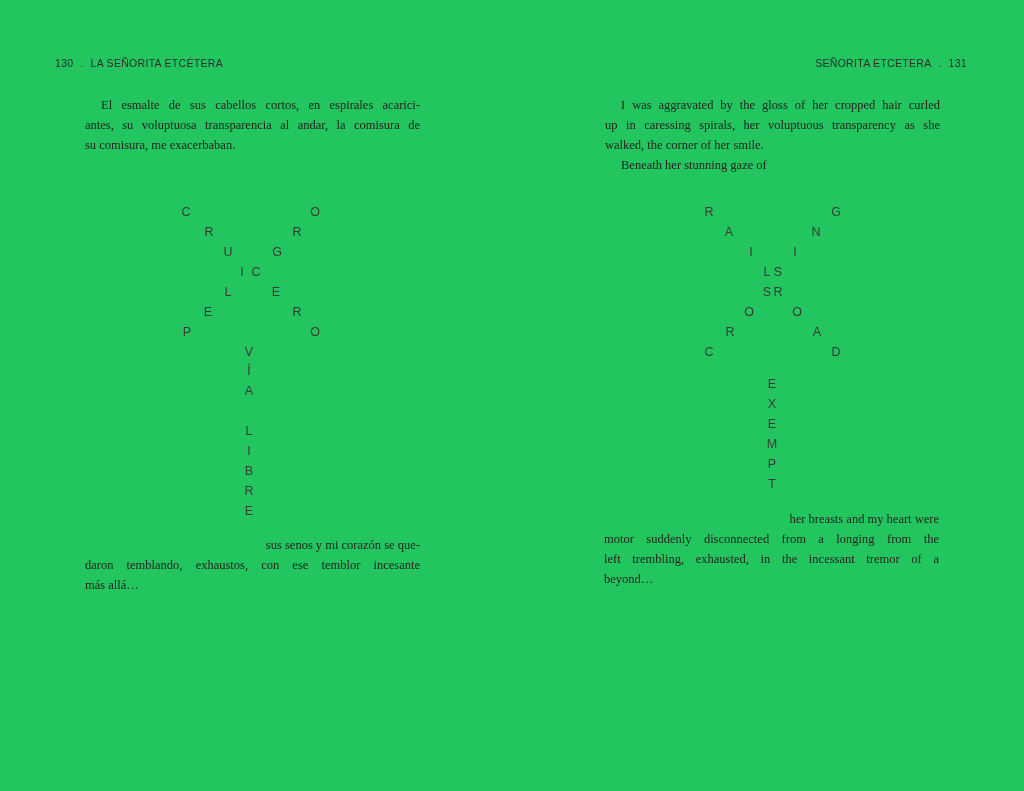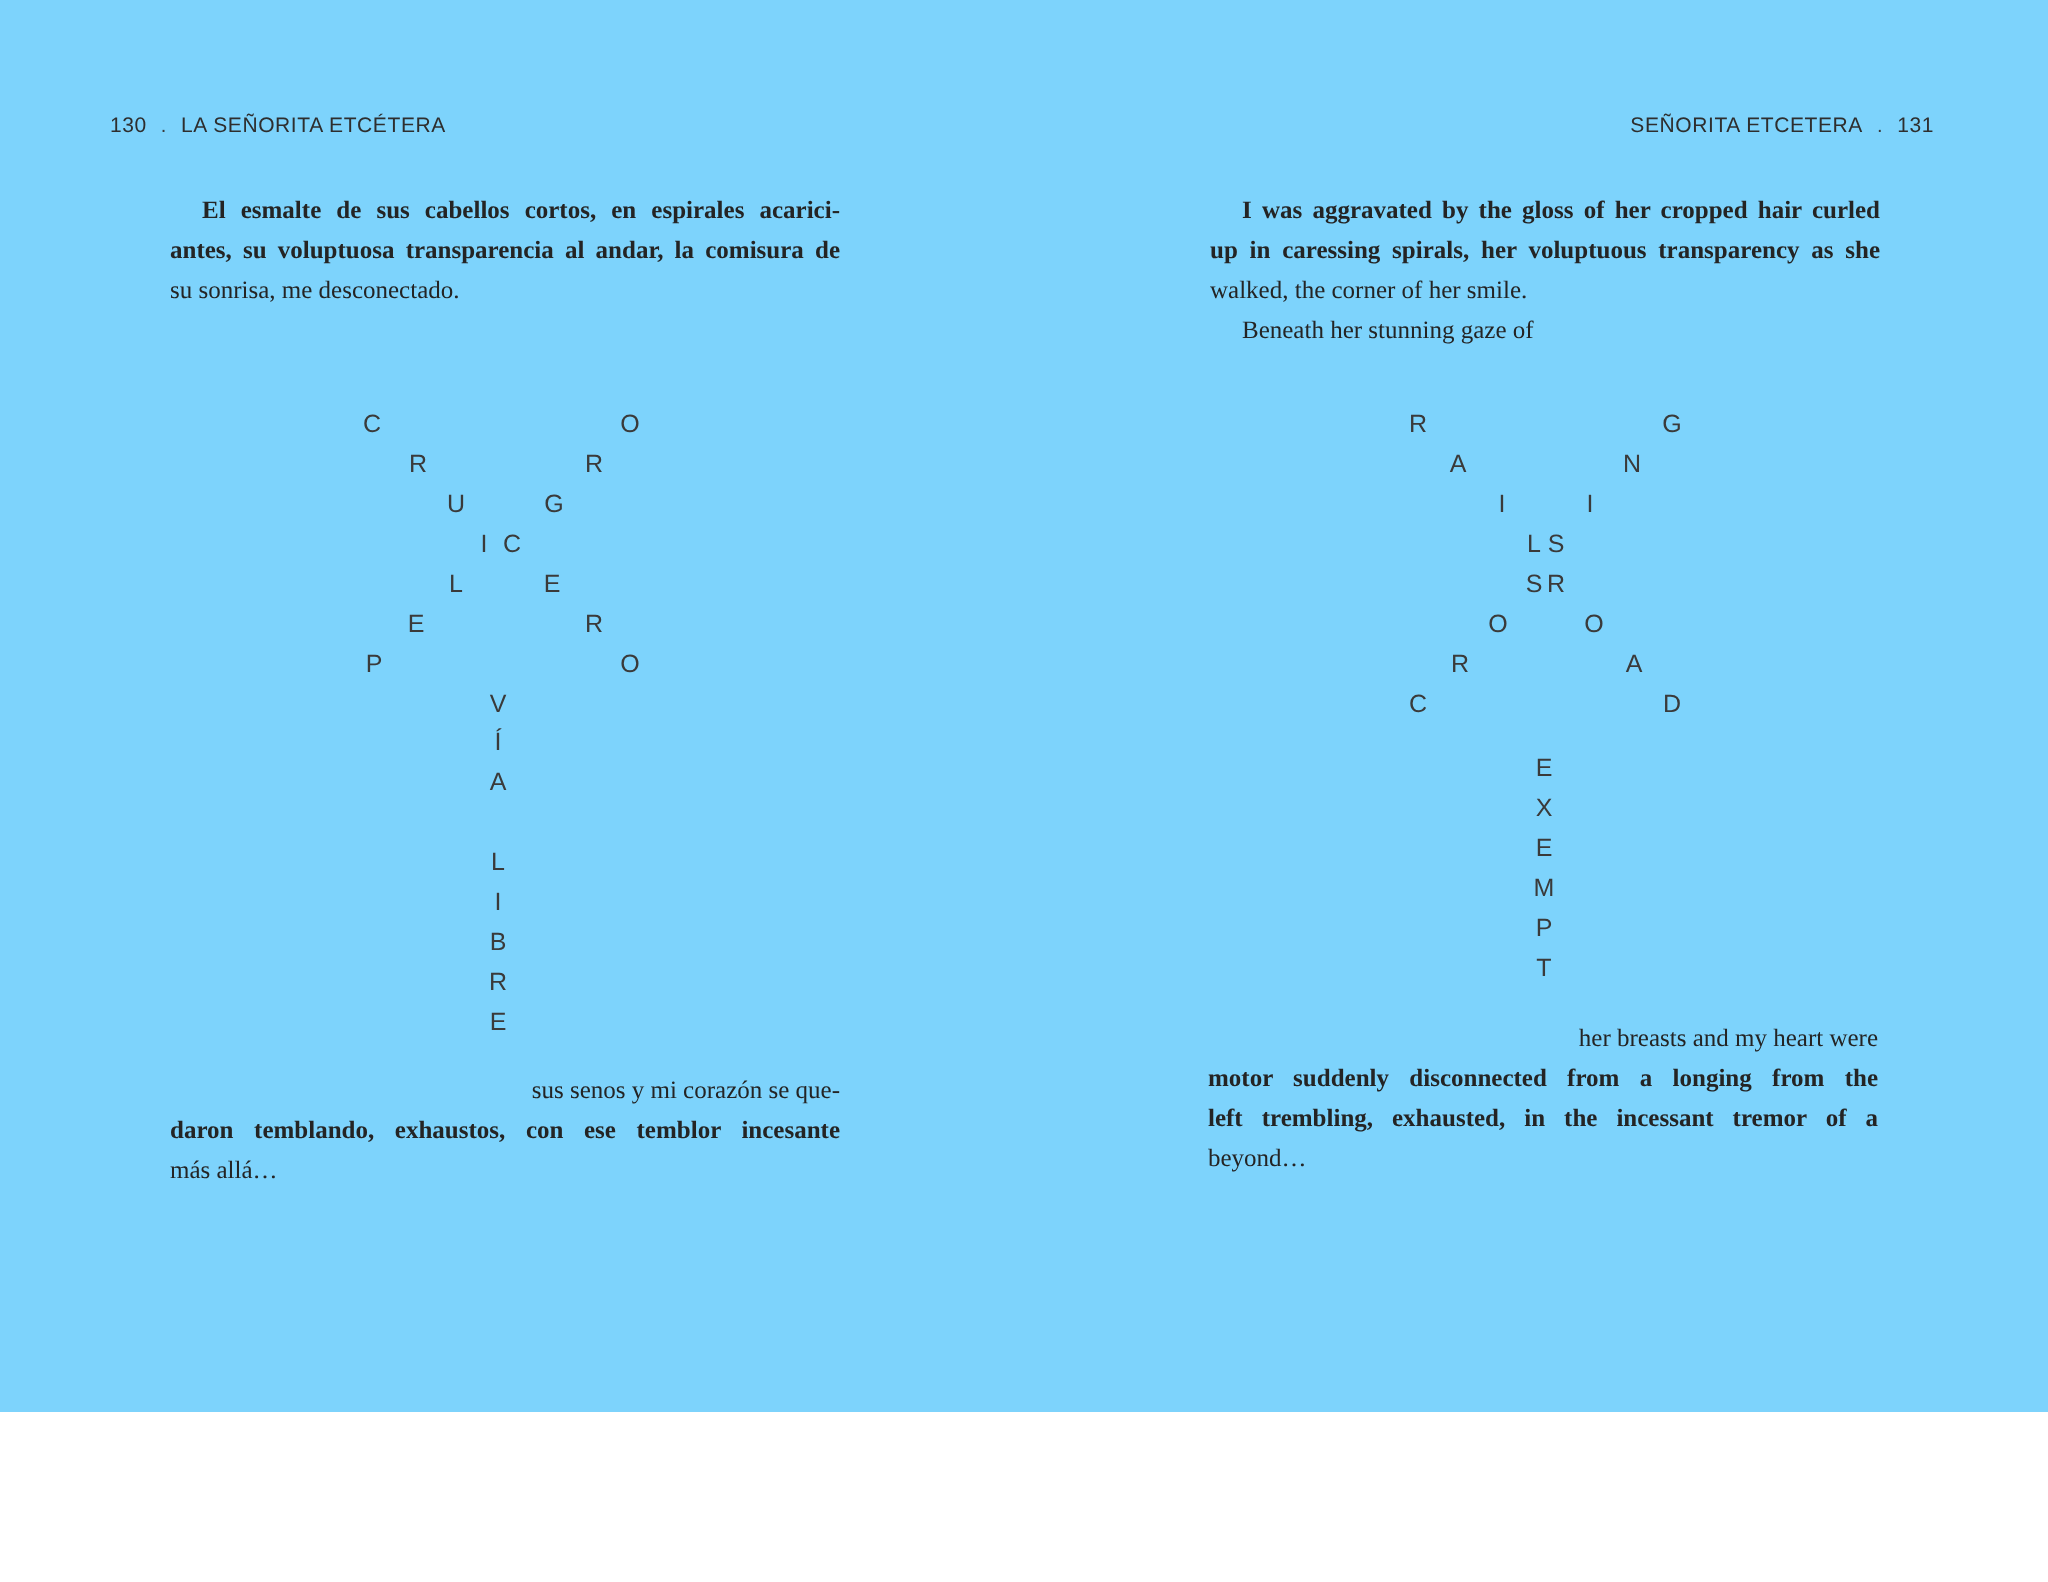--- a/index.html
+++ b/index.html
@@ -3,22 +3,22 @@
 <meta charset="utf-8">
 <style>
   html, body {
     margin: 0;
     padding: 0;
     background: #ffffff;
   }
   .spread {
     position: relative;
     width: 1024px;
-    height: 706px;
-    background: #7dd3fc;
+    height: 791px;
+    background: #22c55e;
     overflow: hidden;
     font-family: "Liberation Serif", serif;
     color: #262626;
   }
   .page-header {
     position: absolute;
     top: 56px;
     display: flex;
     align-items: baseline;
     gap: 7px;
@@ -37,21 +37,21 @@
     position: absolute;
     width: 335px;
     font-size: 12.5px;
     line-height: 20px;
     color: #242424;
   }
   .para-line {
     height: 20px;
     text-align: justify;
   }
-  .para-line.just { text-align-last: justify; font-weight: bold; }
+  .para-line.just { text-align-last: justify; }
   .para-line.indent { text-indent: 16px; }
   .para-line.right { text-align: right; text-align-last: right; }
 
   .p1-left  { left: 85px;  top: 95px;  }
   .p2-left  { left: 85px;  top: 535px; }
   .p1-right { left: 605px; top: 95px;  }
   .p2-right { left: 604px; top: 509px; }
 
   .calligram-layer {
     position: absolute;
@@ -77,21 +77,21 @@
   <div>
     <div class="page-header hdr-left">
       <span>130</span>
       <span class="hdr-sep">.</span>
       <span>LA SEÑORITA ETCÉTERA</span>
     </div>
 
     <div class="para p1-left">
         <div class="para-line indent just">El esmalte de sus cabellos cortos, en espirales acarici-</div>
         <div class="para-line just">antes, su voluptuosa transparencia al andar, la comisura de</div>
-        <div class="para-line">su sonrisa, me desconectado.</div>
+        <div class="para-line">su comisura, me exacerbaban.</div>
       </div>
 
     <div class="calligram-layer">
         <span class="letter" style="left: 186px; top: 212px;">C</span>
         <span class="letter" style="left: 315px; top: 212px;">O</span>
         <span class="letter" style="left: 209px; top: 232px;">R</span>
         <span class="letter" style="left: 297px; top: 232px;">R</span>
         <span class="letter" style="left: 228px; top: 252px;">U</span>
         <span class="letter" style="left: 277px; top: 252px;">G</span>
         <span class="letter" style="left: 242px; top: 272px;">I</span>

